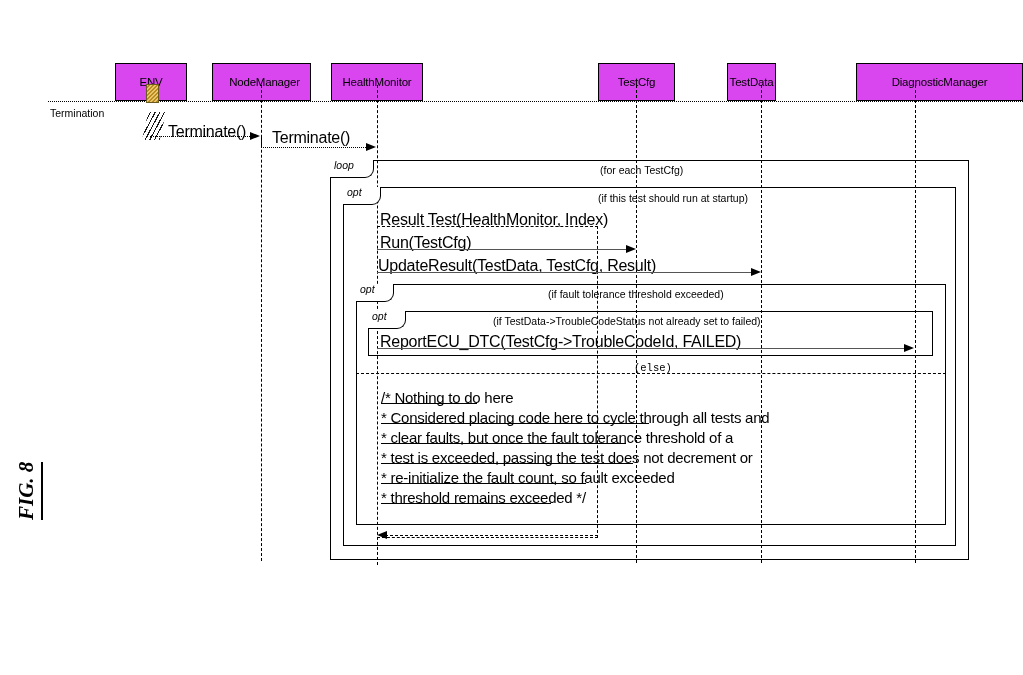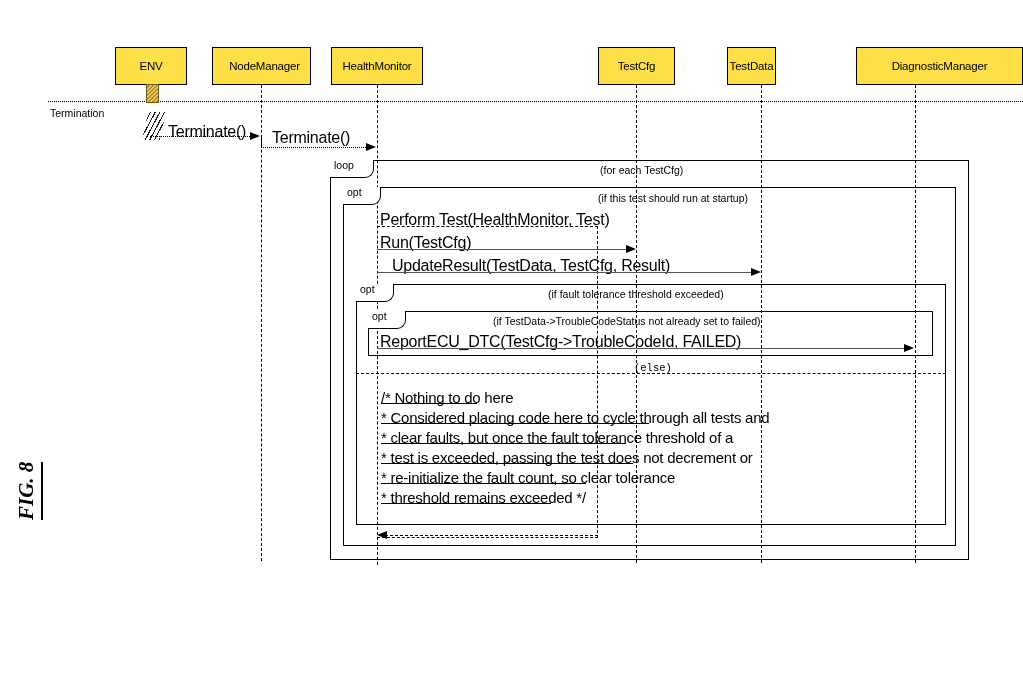--- a/index.html
+++ b/index.html
@@ -6,24 +6,24 @@
   body{
     width:1023px;height:675px;background:#ffffff;
     font-family:"Liberation Sans",sans-serif;
     position:relative;overflow:hidden;
     -webkit-font-smoothing:none;
   }
   #canvas{position:absolute;inset:0;}
 
   
   .pbox{
-    position:absolute;border:1.6px solid #000;background:#fde047;
+    position:absolute;border:1.6px solid #000;background:#d946ef;
     display:flex;align-items:center;justify-content:center;
     font-size:11.5px;color:#000;letter-spacing:-0.2px;
-    box-sizing:border-box;white-space:nowrap;
+    box-sizing:border-box;white-space:nowrap;margin-top:16px;
   }
   
   .lifeline{
     position:absolute;width:0;border-left:1.7px dashed #000;
   }
 
   
   .sep{
     position:absolute;height:0;border-top:1.4px dotted #000;
   }
@@ -50,21 +50,21 @@
 
   
   .frag{position:absolute;border:1.6px solid #000;box-sizing:border-box;background:transparent;}
   .frag.thin{border-width:1.3px;}
   .frag-tab{
     position:absolute;border:1.3px solid #000;border-top:none;border-left:none;
     box-sizing:border-box;background:#fff;
     border-bottom-right-radius:9px;
   }
   .frag-tab .tab-txt{
-    position:absolute;left:4px;top:-1px;font-size:10.5px;color:#000;white-space:nowrap;
+    position:absolute;left:4px;top:-1px;font-size:10.5px;color:#000;white-space:nowrap;font-style:italic;
   }
   .frag-guard{
     position:absolute;font-size:10.5px;color:#000;white-space:nowrap;
   }
 
   
   .msg-label{
     position:absolute;font-size:16px;color:#000;white-space:nowrap;letter-spacing:-0.25px;
   }
   .arrow-line{position:absolute;height:0;border-top:1.5px solid #000;}
@@ -158,28 +158,28 @@
   <span class="tab-txt">loop</span>
 </div>
 <div class="frag-guard" style="left:600px;top:164px;">(for each TestCfg)</div>
 
 <div class="frag thin" style="left:343px;top:187px;width:613px;height:359px;"></div>
 <div class="frag-tab" style="left:343px;top:187px;width:38px;height:18px;">
   <span class="tab-txt">opt</span>
 </div>
 <div class="frag-guard" style="left:598px;top:192px;">(if this test should run at startup)</div>
 
-<div class="msg-label" style="left:380px;top:211px;">Perform Test(HealthMonitor, Test)</div>
+<div class="msg-label" style="left:380px;top:211px;">Result Test(HealthMonitor, Index)</div>
 <div class="selfbox" style="left:377px;top:226px;width:221px;height:312px;"></div>
 
 <div class="msg-label" style="left:380px;top:234px;">Run(TestCfg)</div>
 <div class="arrow-line grey" style="left:377px;top:249px;width:250px;"></div>
 <div class="arrowhead right" style="left:626px;top:244.5px;"></div>
 
-<div class="msg-label" style="left:392px;top:257px;">UpdateResult(TestData, TestCfg, Result)</div>
+<div class="msg-label" style="left:378px;top:257px;">UpdateResult(TestData, TestCfg, Result)</div>
 <div class="arrow-line grey" style="left:377px;top:272px;width:375px;"></div>
 <div class="arrowhead right" style="left:751px;top:267.5px;"></div>
 
 <div class="frag thin" style="left:356px;top:284px;width:590px;height:241px;"></div>
 <div class="frag-tab" style="left:356px;top:284px;width:38px;height:18px;">
   <span class="tab-txt">opt</span>
 </div>
 <div class="frag-guard" style="left:548px;top:288px;">(if fault tolerance threshold exceeded)</div>
 
 <div class="frag thin" style="left:368px;top:311px;width:565px;height:45px;"></div>
@@ -197,21 +197,21 @@
 
 <div id="comment-block">
     <div class="cmt-line" style="left: 381px; top: 389px;">/* Nothing to do here</div>
     <div class="cmt-rule" style="left: 381px; top: 403px; width: 96px;"></div>
     <div class="cmt-line" style="left: 381px; top: 409px;">* Considered placing code here to cycle through all tests and</div>
     <div class="cmt-rule" style="left: 381px; top: 423px; width: 268px;"></div>
     <div class="cmt-line" style="left: 381px; top: 429px;">* clear faults, but once the fault tolerance threshold of a</div>
     <div class="cmt-rule" style="left: 381px; top: 443px; width: 245px;"></div>
     <div class="cmt-line" style="left: 381px; top: 449px;">* test is exceeded, passing the test does not decrement or</div>
     <div class="cmt-rule" style="left: 381px; top: 463px; width: 252px;"></div>
-    <div class="cmt-line" style="left: 381px; top: 469px;">* re-initialize the fault count, so clear tolerance</div>
+    <div class="cmt-line" style="left: 381px; top: 469px;">* re-initialize the fault count, so fault exceeded</div>
     <div class="cmt-rule" style="left: 381px; top: 483px; width: 205px;"></div>
     <div class="cmt-line" style="left: 381px; top: 489px;">* threshold remains exceeded */</div>
     <div class="cmt-rule" style="left: 381px; top: 503px; width: 170px;"></div>
   </div>
 
 <div class="hline dash" style="left:385px;top:535px;width:213px;"></div>
 <div class="arrowhead left" style="left:377px;top:530.5px;"></div>
 
 <div id="fig-caption">FIG. 8</div>
 

